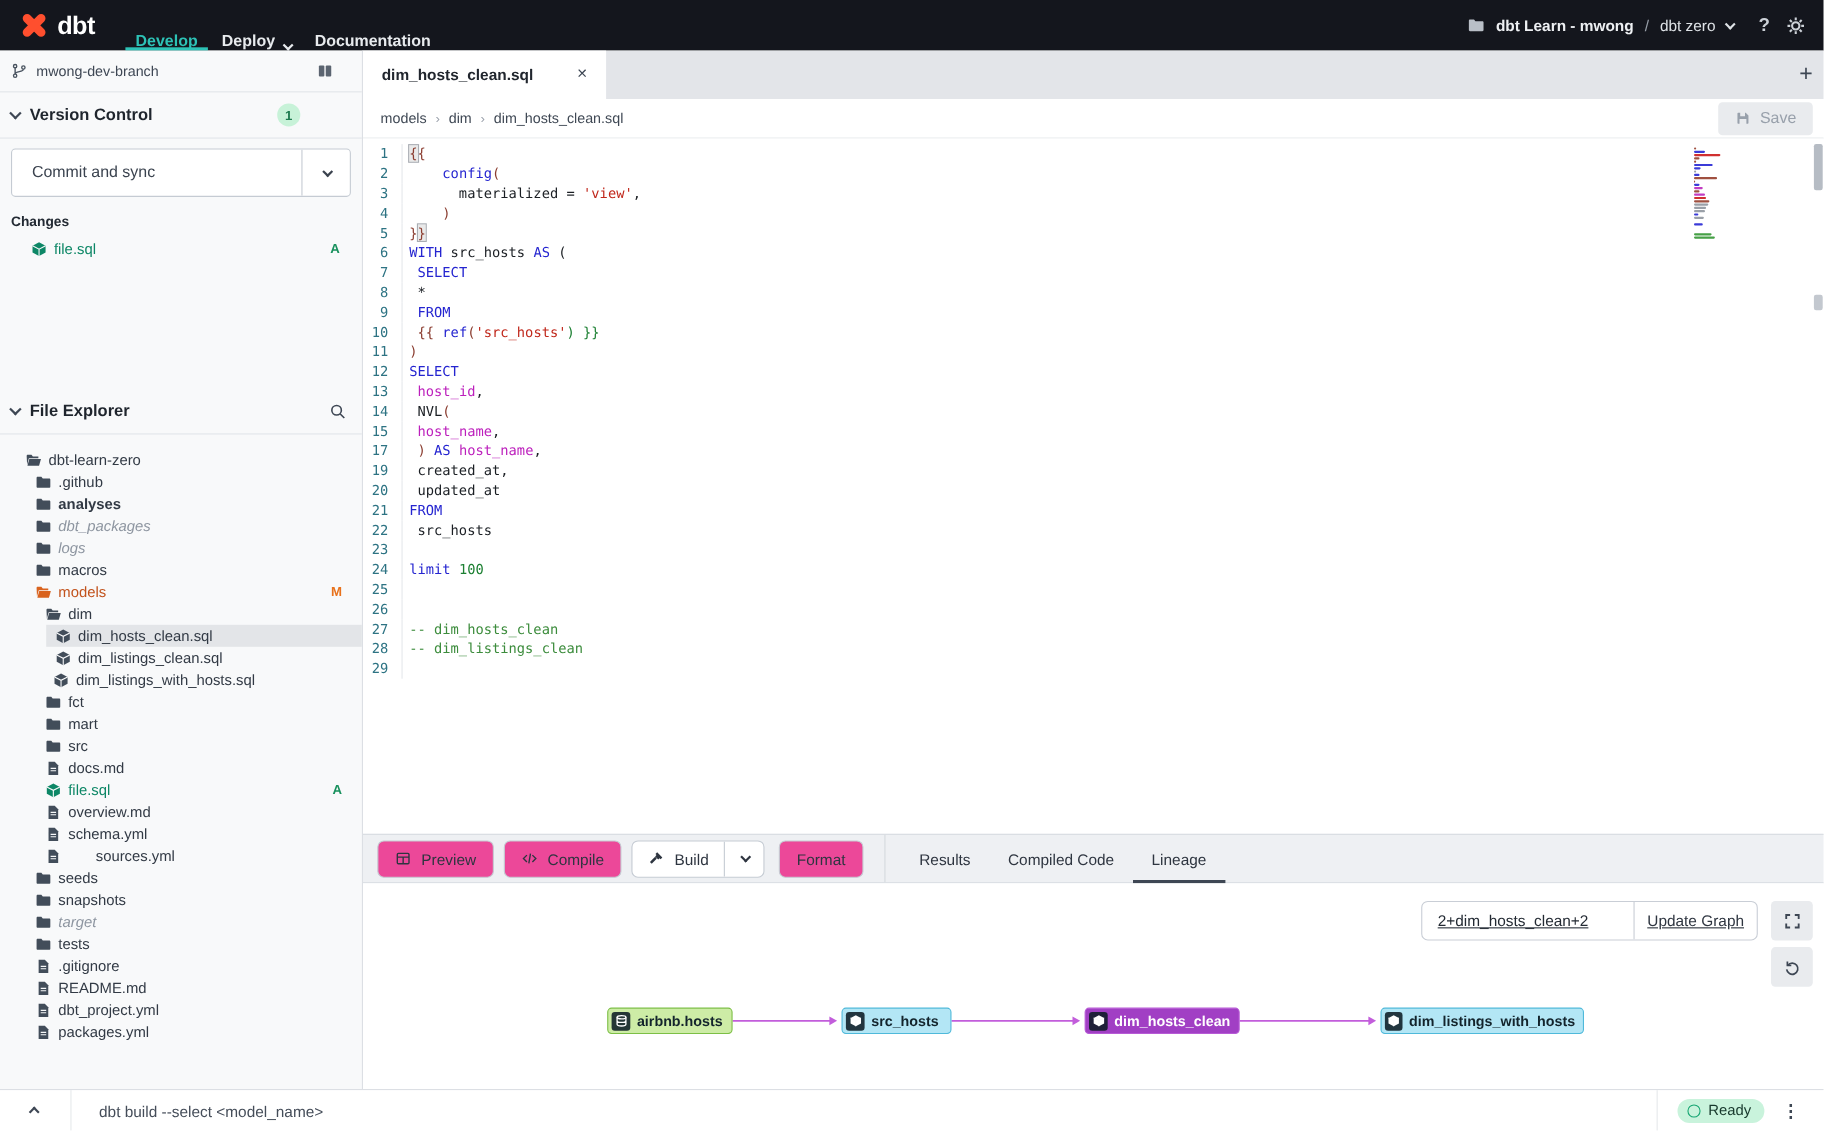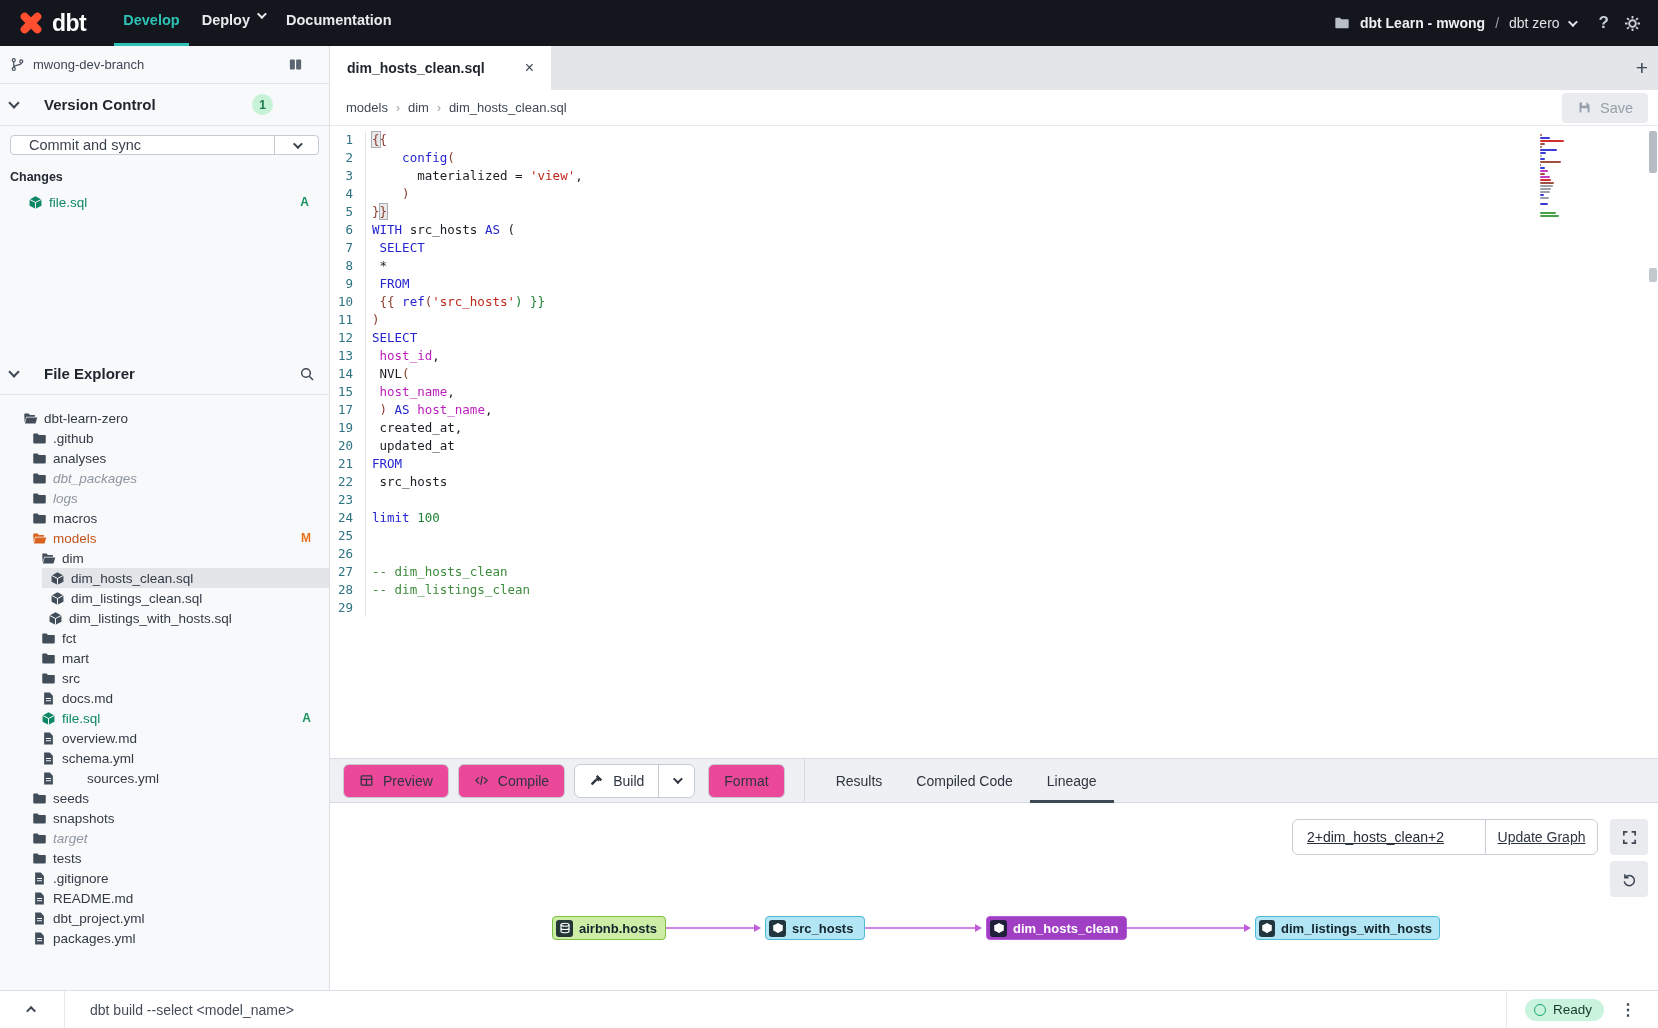--- a/index.html
+++ b/index.html
@@ -8,47 +8,47 @@
 
   
   header { position:absolute; top:0; left:0; right:0; height:46px; background:#14161d; display:flex; align-items:center; padding:0 16px 0 18px; }
   .logo { display:flex; align-items:center; gap:8px; }
   .logo-mark { position:relative; width:26px; height:26px; display:inline-block; }
   .logo-mark i { position:absolute; left:0; top:9px; width:26px; height:8px; border-radius:4px; background:#ff4f2e; }
   .logo-mark i:first-child { transform:rotate(45deg); }
   .logo-mark i:last-child  { transform:rotate(-45deg); }
   .logo-text { color:#fff; font-size:23px; font-weight:bold; letter-spacing:-0.5px; }
   nav.main-nav { display:flex; align-items:stretch; height:100%; margin-left:26px; }
-  .nav-item { position:relative; display:flex; align-items:flex-start; gap:7px; padding:12px 11px; color:#e8ebee; font-size:14.5px; font-weight:600; cursor:pointer; }
+  .nav-item { position:relative; display:flex; align-items:flex-end; gap:7px; padding:0 11px; color:#e8ebee; font-size:14.5px; font-weight:600; cursor:pointer; }
   .nav-item.active { color:#2dc2b6; }
   .nav-item.active::after { content:""; position:absolute; left:2px; right:2px; bottom:0; height:3px; background:#2dc2b6; }
   .chev { display:inline-block; width:7px; height:7px; border-right:2px solid currentColor; border-bottom:2px solid currentColor; transform:rotate(45deg) translateY(-2px); }
   .acct { margin-left:auto; display:flex; align-items:center; gap:10px; color:#eef0f3; font-size:14px; }
   .acct .proj { font-weight:bold; }
   .acct .slash { color:#9aa1ab; }
   .acct .env { color:#dfe3e7; display:flex; align-items:center; gap:8px; }
   .hicon { width:16px; height:16px; color:#b9bfc7; display:inline-flex; }
   .hicon svg { width:100%; height:100%; }
   .help-q { color:#ccd1d7; font-size:17px; font-weight:bold; margin-left:14px; cursor:pointer; }
   .gear { margin-left:4px; width:19px; height:19px; color:#ccd1d7; cursor:pointer; }
   .gear svg { width:100%; height:100%; }
 
   
   .sidebar { position:absolute; top:46px; left:0; width:330px; bottom:38px; background:#f8f9fa; border-right:1px solid #dcdfe4; overflow:hidden; }
   .branch-row { height:38px; display:flex; align-items:center; padding:0 25px 0 10px; gap:8px; border-bottom:1px solid #e2e5e9; color:#3e4754; font-size:13px; }
   .sicon { width:15px; height:15px; display:inline-flex; color:#4a5460; flex:0 0 auto; }
   .sicon svg { width:100%; height:100%; }
   .branch-book { margin-left:auto; width:17px; height:15px; color:#5b6470; }
-  .sec-head { height:42px; display:flex; align-items:center; gap:26px; padding:0 0 0 10px; border-bottom:1px solid #e2e5e9; }
+  .sec-head { height:42px; display:flex; align-items:center; gap:9px; padding:0 0 0 10px; border-bottom:1px solid #e2e5e9; }
   .sec-head .title { font-size:15px; font-weight:bold; color:#1f252d; }
   .schev { width:8px; height:8px; border-right:2px solid #3e4754; border-bottom:2px solid #3e4754; transform:rotate(45deg); margin-top:-3px; }
   .count-badge { margin-left:auto; margin-right:56px; width:21px; height:21px; border-radius:50%; background:#c7f2d8; color:#1d7a4f; font-size:12px; font-weight:bold; display:flex; align-items:center; justify-content:center; }
   .search { margin-left:auto; margin-right:14px; width:16px; height:16px; color:#3e4754; cursor:pointer; }
   .vc-body { height:227px; padding:9px 10px 0 10px; }
-  .commit-btn { display:flex; align-items:stretch; height:20px; background:#fff; border:1px solid #c5cbd3; border-radius:4px; overflow:hidden; cursor:pointer; }
+  .commit-btn { display:flex; align-items:stretch; height:44px; background:#fff; border:1px solid #c5cbd3; border-radius:4px; overflow:hidden; cursor:pointer; }
   .commit-btn .lbl { flex:1; display:flex; align-items:center; padding-left:18px; font-size:14.5px; color:#3b434f; }
   .commit-btn .dd { width:44px; border-left:1px solid #c5cbd3; display:flex; align-items:center; justify-content:center; }
   .changes-label { margin:15px 0 8px 0; font-size:12.5px; font-weight:bold; color:#232a33; }
   .change-row { display:flex; align-items:center; gap:6px; padding-left:18px; height:20px; font-size:13.5px; cursor:pointer; }
   .change-row .cname { color:#0d8766; }
   .gbadge { margin-left:auto; margin-right:10px; font-size:12px; font-weight:bold; }
   .gbadge.green { color:#18915d; }
   .tree { padding-top:13px; }
   .tree-row { position:relative; height:20px; display:flex; align-items:center; gap:6px; font-size:13.5px; color:#323a45; cursor:pointer; }
   .tree-row.selected::before { content:""; position:absolute; left:calc(var(--ind) - 8px); right:0; top:0; bottom:0; background:#e3e5e8; }
@@ -242,21 +242,21 @@
           <span class="tname">dbt-learn-zero</span>
         </div>
         <div class="tree-row normal" style="padding-left: 32px; --ind: 32px;">
           <span class="ticon">
             <svg viewBox="0 0 24 24" fill="currentColor">
               <path d="M2 5.5C2 4.7 2.7 4 3.5 4H9l2 2.5h9.5c.8 0 1.5.7 1.5 1.5v10.5c0 .8-.7 1.5-1.5 1.5h-17C2.7 20 2 19.3 2 18.5Z"></path>
             </svg>
           </span>
           <span class="tname">.github</span>
         </div>
-        <div class="tree-row normal" style="padding-left: 32px; --ind: 32px;">
+        <div class="tree-row normal" style="padding-left: 32px; font-weight: bold; --ind: 32px;">
           <span class="ticon">
             <svg viewBox="0 0 24 24" fill="currentColor">
               <path d="M2 5.5C2 4.7 2.7 4 3.5 4H9l2 2.5h9.5c.8 0 1.5.7 1.5 1.5v10.5c0 .8-.7 1.5-1.5 1.5h-17C2.7 20 2 19.3 2 18.5Z"></path>
             </svg>
           </span>
           <span class="tname">analyses</span>
         </div>
         <div class="tree-row muted" style="padding-left: 32px; --ind: 32px;">
           <span class="ticon">
             <svg viewBox="0 0 24 24" fill="currentColor">

